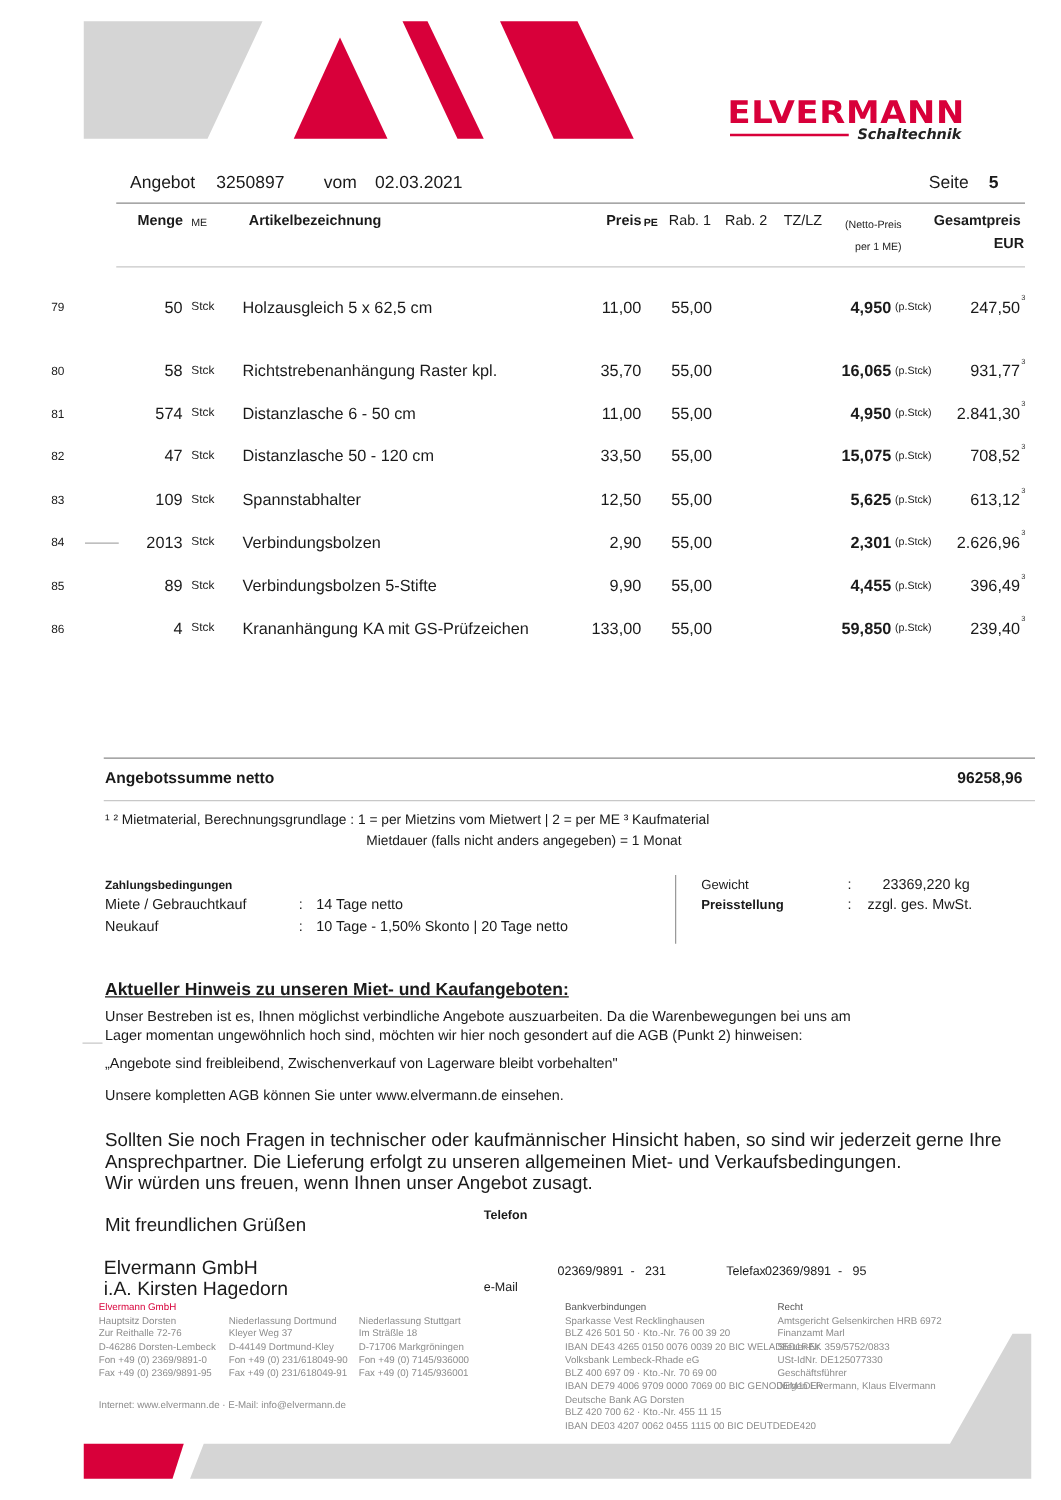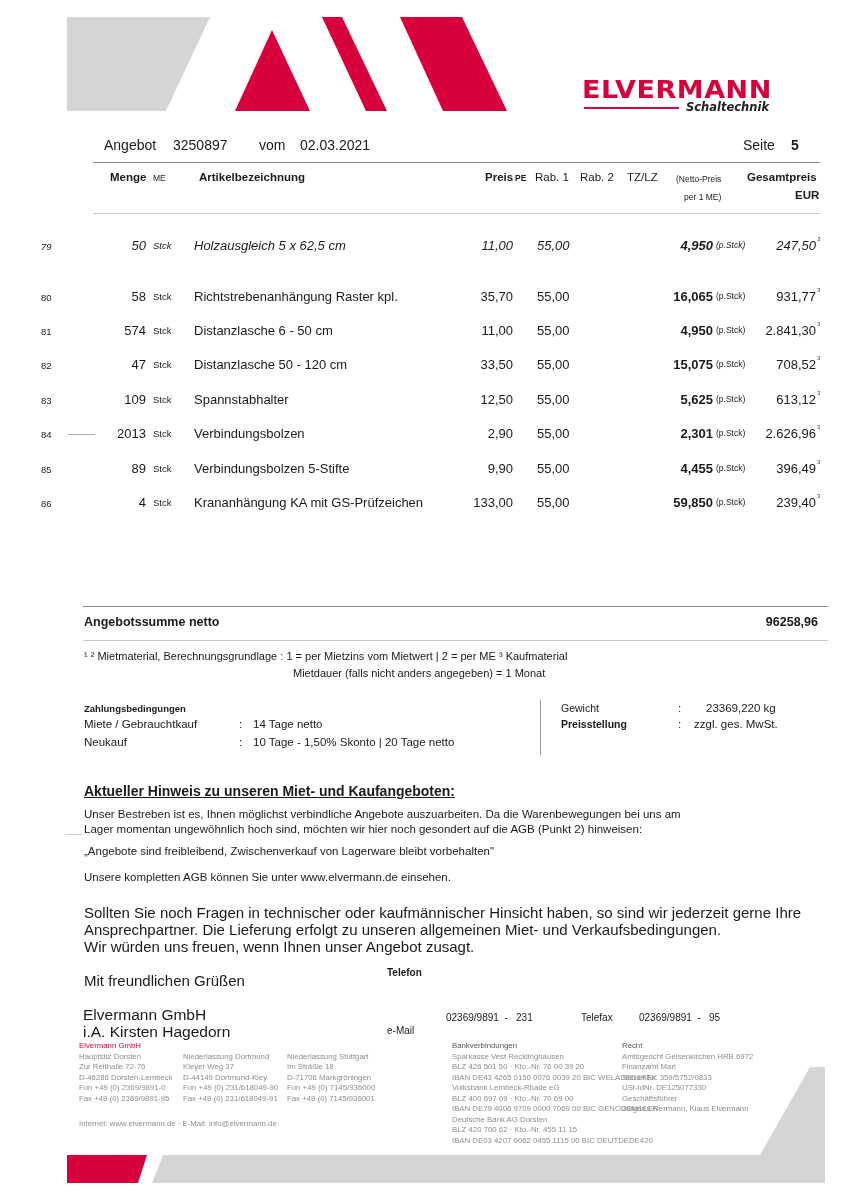--- a/index.html
+++ b/index.html
@@ -87,21 +87,21 @@
 <div class="abs th" style="left:580px;">Rab. 2</div>
 <div class="abs th" style="left:627px;">TZ/LZ</div>
 <div class="abs th small" style="left:676px; top:174px;">(Netto-Preis</div>
 <div class="abs th small" style="left:684px; top:192px;">per 1 ME)</div>
 <div class="abs th" style="left:747px; font-weight:bold;">Gesamtpreis</div>
 <div class="abs th" style="left:795px; top:189px; font-weight:bold;">EUR</div>
 
 <div class="line light" style="left:93px; top:213px; width:727px;"></div>
 
 <div>
-  <div class="row" style="top:238px;font-style:italic;">
+  <div class="row" style="top:238px;">
     <span class="pos">79</span>
     <span class="qty">50</span>
     <span class="me">Stck</span>
     <span class="desc">Holzausgleich 5 x 62,5 cm</span>
     <span class="price">11,00</span>
     <span class="rab1">55,00</span>
     <span class="net">4,950</span>
     <span class="net-unit">(p.Stck)</span>
     <span class="total">247,50</span>
     <span class="total-sup">3</span>
@@ -227,21 +227,21 @@
 <div class="abs closing" style="top:904px;">Sollten Sie noch Fragen in technischer oder kaufmännischer Hinsicht haben, so sind wir jederzeit gerne Ihre</div>
 <div class="abs closing" style="top:921px;">Ansprechpartner. Die Lieferung erfolgt zu unseren allgemeinen Miet- und Verkaufsbedingungen.</div>
 <div class="abs closing" style="top:938px;">Wir würden uns freuen, wenn Ihnen unser Angebot zusagt.</div>
 <div class="abs closing" style="top:972px;">Mit freundlichen Grüßen</div>
 
 <div class="abs sig" style="top:1006px;">Elvermann GmbH</div>
 <div class="abs sig" style="top:1023px;">i.A. Kirsten Hagedorn</div>
 <div class="abs contact" style="left:387px; top:967px;font-weight:bold;">Telefon</div>
 <div class="abs contact" style="left:446px; top:1012px; white-space:pre;">02369/9891  -   231</div>
 <div class="abs contact" style="left:581px; top:1012px;">Telefax</div>
-<div class="abs contact" style="left:627px; top:1012px; white-space:pre;padding-left:12px;">02369/9891  -   95</div>
+<div class="abs contact" style="left:612px; top:1012px; white-space:pre;">02369/9891  -   95</div>
 <div class="abs contact" style="left:387px; top:1025px;">e-Mail</div>
 
 <svg class="abs" style="left:0; top:1060px; z-index:0;" width="849" height="140" viewBox="0 1060 849 140">
   <polygon points="163,1155 760,1155 810,1067 825,1067 825,1183 152,1183" fill="#d5d5d5"></polygon>
   <polygon points="67,1155 147,1155 138,1183 67,1183" fill="#d8003a"></polygon>
 </svg>
 
 <div class="ft" style="left:79px; top:1041px; z-index:1;">
   <div class="red">Elvermann GmbH</div>
   <div>Hauptsitz Dorsten</div>

